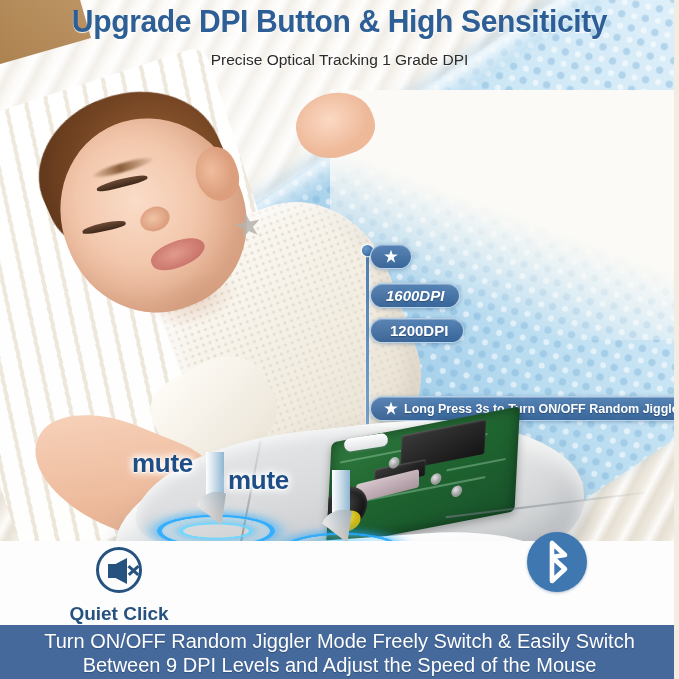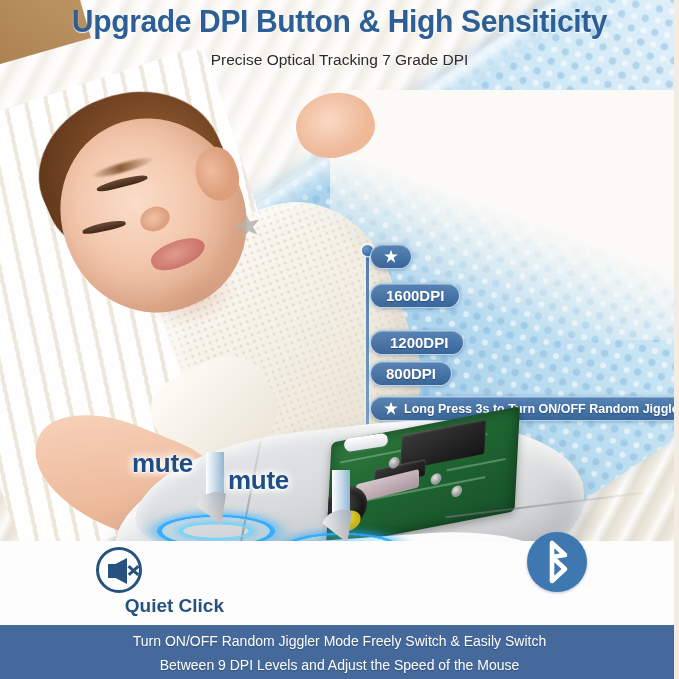--- a/index.html
+++ b/index.html
@@ -193,22 +193,22 @@
     border:1.5px solid rgba(200,224,244,0.85);
     box-shadow:0 1px 4px rgba(30,70,115,0.35), inset 0 1px 0 rgba(255,255,255,0.30);
     color:#ffffff;
     font-size:12.5px; font-weight:bold;
     white-space:nowrap;
     text-shadow:0 1px 1px rgba(20,50,85,0.55);
   }
   .pill.wide { left:10px; }
   .pill.dpi  { left:10px; padding:0 15px; font-size:15px; }
   .pill.row1 { top:0px;   left:10px; }
-  .pill.row2 { top:39px; }
-  .pill.row3 { top:86px;padding-left:19px; }
+  .pill.row2 { top:39px;font-style:italic; }
+  .pill.row3 { top:74px;padding-left:19px; }
   .pill.row4 { top:117px; }
   .pill.row5 { top:152px; left:10px; }
   .pill .star {
     width:14px; height:14px; flex:0 0 14px;
     background:#ffffff;
     clip-path:polygon(50% 1%,62% 36%,99% 36%,69% 58%,80% 94%,50% 72%,20% 94%,31% 58%,1% 36%,38% 36%);
   }
 
   
   .connector {
@@ -382,22 +382,21 @@
     position:absolute; left:0; top:541px; width:679px; height:84px;
     background:#fdfdfd;
   }
   .feature {
     position:absolute; width:210px; text-align:center;
   }
   .feature.left  { left:14px;  top:547px; }
   .feature.right { left:452px; top:532px; }
   .feature-label {
     font-size:19px; font-weight:bold; color:#26527f;
-    margin-top:2px;
-    text-align:right;
+    margin-top:10px;
   }
 
   .icon-mute {
     width:46px; height:46px; margin:0 auto;
     border:3px solid #26527f; border-radius:50%;
     position:relative;
   }
   .icon-mute .spk {
     position:absolute; left:9px; top:14px; width:10px; height:14px;
     background:#26527f;
@@ -424,21 +423,21 @@
   .icon-bt .glyph {
     position:absolute; left:0; top:0; width:60px; height:60px;
   }
 
   
   .banner {
     position:absolute; left:0; top:625px; width:679px; height:54px;
     background:#45699b;
     color:#ffffff;
     text-align:center;
-    font-size:14px; line-height:24px;
+    font-size:20px; line-height:24px;
     padding-top:4px;
     text-shadow:0 1px 1px rgba(25,50,85,0.45);
   }
 </style>
 </head>
 <body>
 
 <div id="stage">
 
   <div class="photo">
@@ -464,44 +463,41 @@
       <div class="nose"></div>
       <div class="mouth"></div>
       <div class="cheek-shadow"></div>
       <div class="hand-top"></div>
       <div class="star-decor"></div>
     </div>
   </div>
 
   <div class="headline">Upgrade DPI Button &amp; High Sensiticity</div>
   <div class="subtitle">
-    <div>Precise Optical Tracking 7 Grade DPI</div>
+    <div>Precise Optical Tracking 1 Grade DPI</div>
   </div>
 
   <div class="connector"></div>
   <div class="connector-dot top"></div>
   <div class="connector-dot bottom"></div>
 
   <div class="callouts">
 
     <div class="pill wide row1">
       <span class="star"></span>
     </div>
 
     <div class="pill dpi row2">
       <span>1600DPI</span>
     </div>
 
     <div class="pill dpi row3">
       <span>1200DPI</span>
     </div>
 
-    <div class="pill dpi row4">
-      <span>800DPI</span>
-    </div>
 
     <div class="pill wide row5">
       <span class="star"></span>
       <span>Long Press 3s to Turn ON/OFF Random Jiggler Mode</span>
     </div>
   </div>
 
   <div class="mouse">
     <div class="mouse-body"></div>
     <div class="mouse-top-plate"></div>

